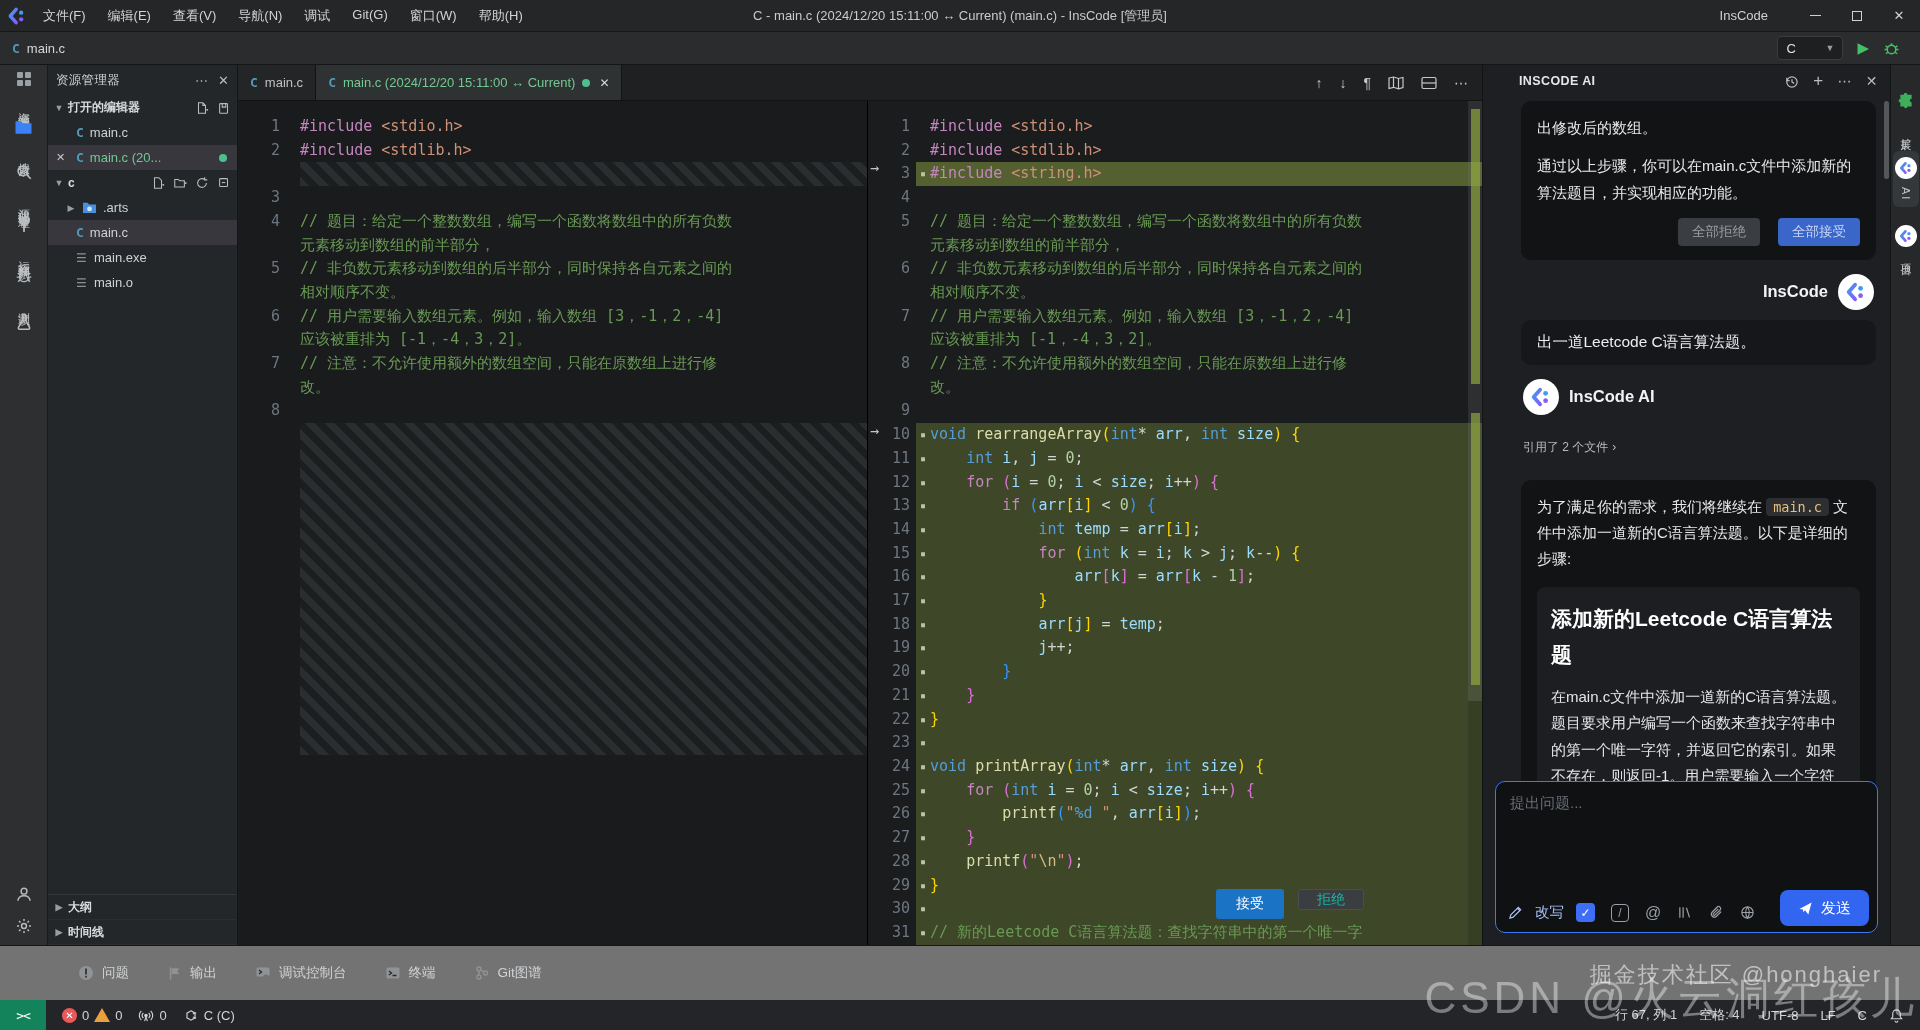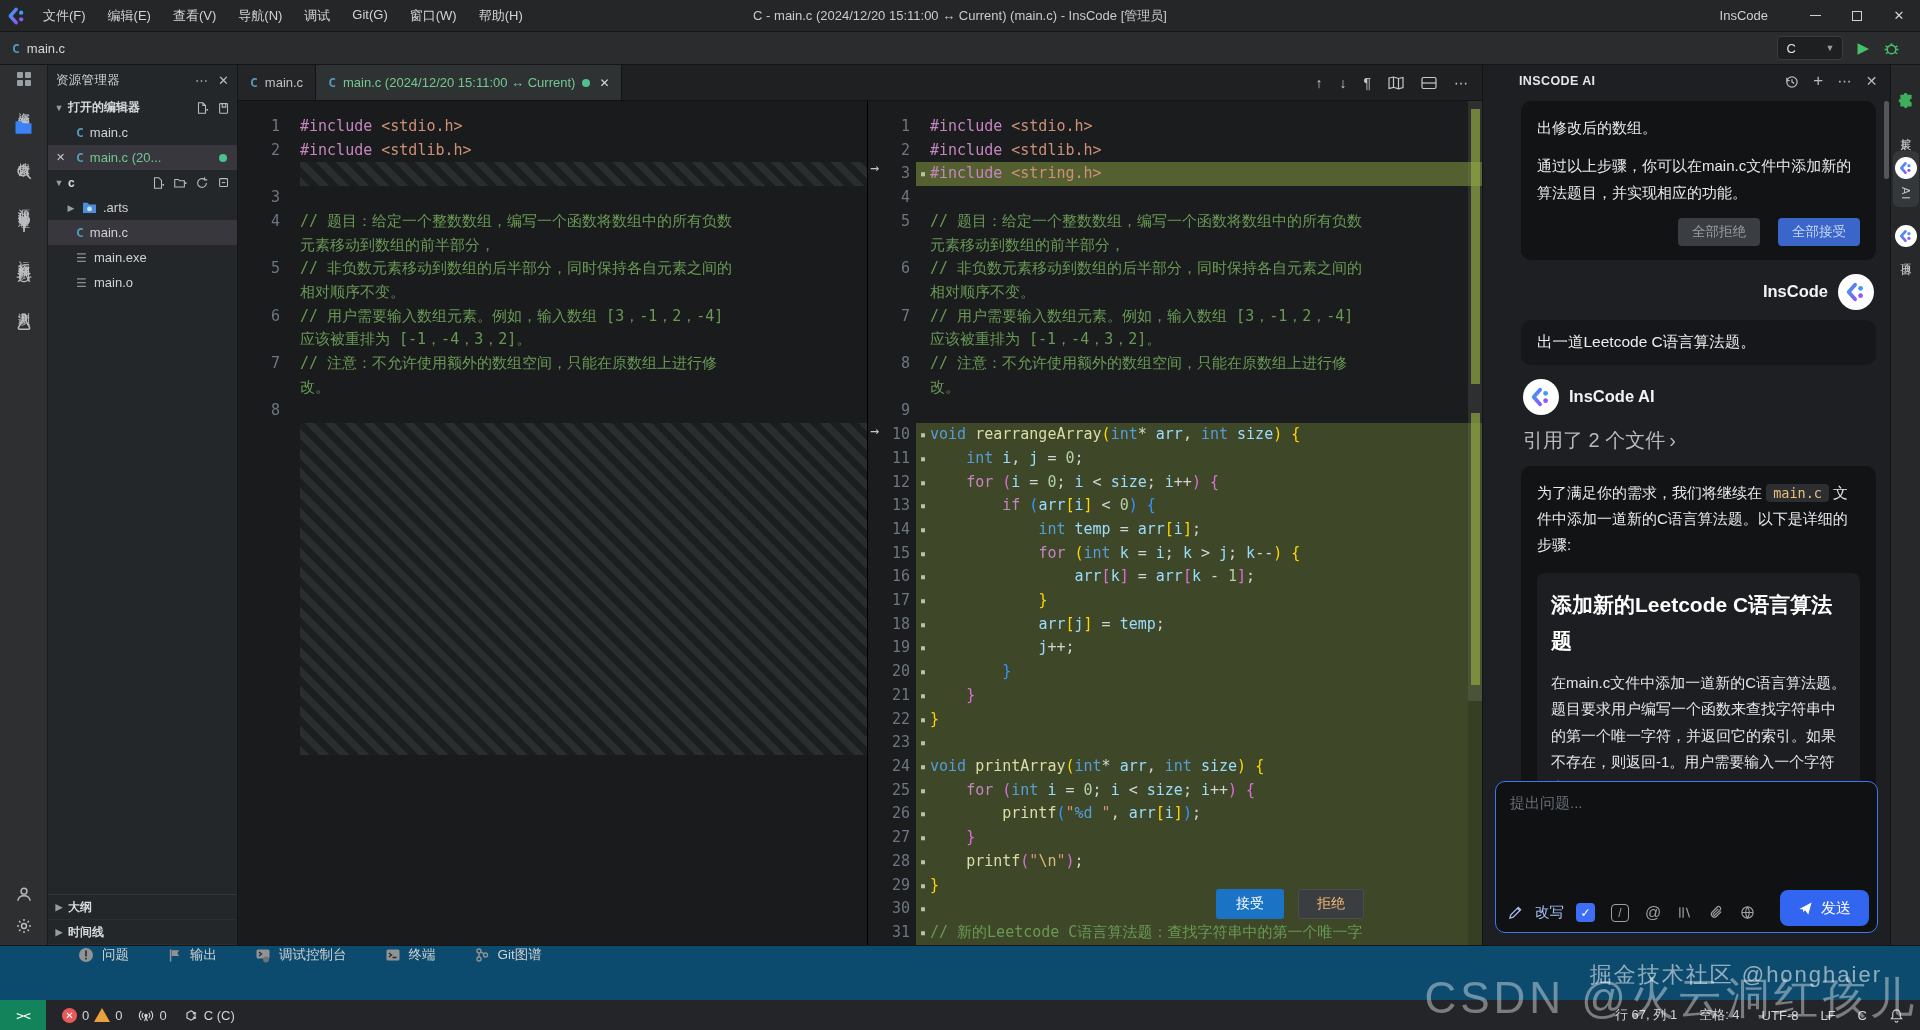--- a/index.html
+++ b/index.html
@@ -81,38 +81,38 @@
   .hatch{margin-left:62px;background:repeating-linear-gradient(45deg,#2e3133 0 7px,#1c1f20 7px 14px);opacity:.85;}
   .dir{color:#c586c0}.str{color:#ce9178}.cmt{color:#6a9955}.kw{color:#569cd6}.ctl{color:#c586c0}
   .fn{color:#dcdcaa}.var{color:#9cdcfe}.num{color:#b5cea8}.pun{color:#d4d4d4}
   .bY{color:#ffd602}.bP{color:#da70d6}.bB{color:#3794ff}.esc{color:#d7ba7d}.fmt{color:#569cd6}
   .diff-arrow{position:absolute;left:2px;color:#c3c6c8;font-size:15px;font-family:"DejaVu Sans Mono",monospace;z-index:3;}
   .ruler{position:absolute;top:0;right:0;width:14px;height:100%;background:rgba(0,0,0,.12);}
   .ruler .m{position:absolute;right:2px;width:9px;background:rgba(150,175,65,.65);}
   .ruler .thumb{position:absolute;left:0;width:100%;background:rgba(255,255,255,.10);}
   .diff-actions{position:absolute;right:118px;bottom:26px;display:flex;gap:14px;z-index:5;}
   .btn-accept{background:#1b73c5;color:#fff;border:none;height:30px;padding:0 20px;border-radius:3px;font-size:14px;font-family:inherit;}
-  .btn-reject{background:#3a3e41;color:#fdba74;border:1px solid #4a4e51;height:30px;padding:0 18px;border-radius:3px;font-size:14px;font-family:inherit;}
+  .btn-reject{background:#3a3e41;color:#14b8a6;border:1px solid #4a4e51;height:21px;padding:0 18px;border-radius:3px;font-size:14px;font-family:inherit;}
 
   
   .aipanel{width:408px;background:#1d1f22;border-left:1px solid #121314;position:relative;display:flex;flex-direction:column;padding-left:24px;}
   .ai-head{height:32px;display:flex;align-items:center;padding:0 12px;color:#e4e6e8;font-weight:bold;font-size:12.5px;letter-spacing:.4px;}
   .ai-head .hic{margin-left:auto;display:flex;gap:14px;color:#b9bcbe;font-weight:normal;font-size:14px;align-items:center;}
   .ai-scroll{flex:1;overflow:hidden;padding:4px 14px 0 14px;position:relative;}
   .msgcard{background:#111315;border-radius:10px;padding:14px 16px;color:#e8e9eb;font-size:15px;line-height:1.75;}
   .msgcard p+p{margin-top:12px;}
   .card-btns{display:flex;justify-content:flex-end;gap:18px;margin-top:12px;}
   .btn-rejall{background:#3a3d41;color:#9a9da1;border:none;height:28px;padding:0 14px;border-radius:4px;font-size:13.5px;font-family:inherit;}
   .btn-accall{background:#3a66c9;color:#c9d5f4;border:none;height:28px;padding:0 14px;border-radius:4px;font-size:13.5px;font-family:inherit;}
   .who-row{display:flex;align-items:center;gap:10px;margin:14px 2px 10px 2px;}
   .who-row.user{justify-content:flex-end;}
   .who-name{font-size:16.5px;font-weight:bold;color:#f2f3f5;}
   .avatar{width:36px;height:36px;border-radius:50%;background:#fff;display:flex;align-items:center;justify-content:center;flex:0 0 36px;}
   .usercard{background:#15171a;border-radius:10px;padding:12px 16px;font-size:15.5px;color:#eceded;}
-  .refs{color:#b7babe;font-size:20px;margin:12px 2px;display:flex;align-items:center;gap:4px;}
+  .refs{color:#b7babe;font-size:12px;margin:24px 2px;display:flex;align-items:center;gap:4px;}
   .stepbox{background:#1c1e21;border-radius:8px;padding:14px;margin-top:14px;}
   .stepbox h3{font-size:21px;color:#fff;margin-bottom:10px;}
   .codechip{background:#2c2e31;border-radius:4px;padding:1px 7px;font-family:"DejaVu Sans Mono",monospace;font-size:13.5px;color:#e8c07a;}
   .ai-input{position:absolute;left:12px;right:12px;bottom:12px;height:152px;border:1.5px solid #3d78f2;border-radius:10px;background:#0f1113;padding:12px 14px;}
   .ai-input .ph{color:#696e75;font-size:15px;}
   .input-tools{position:absolute;left:12px;right:12px;bottom:10px;display:flex;align-items:center;gap:16px;color:#9aa0a6;}
   .rewrite{display:flex;align-items:center;gap:12px;color:#a8c0f5;font-size:14.5px;}
   .chk{width:19px;height:19px;border-radius:4px;background:#3e6ef6;color:#fff;display:flex;align-items:center;justify-content:center;font-size:12px;}
   .tool-ic{font-size:16px;}
   .slashbox{border:1.5px solid #9aa0a6;border-radius:4px;width:18px;height:18px;display:flex;align-items:center;justify-content:center;font-size:12px;}
@@ -120,21 +120,21 @@
   .ai-sb{position:absolute;right:1px;top:36px;width:5px;height:78px;background:#54575a;border-radius:3px;}
 
   
   .rightbar{width:30px;background:#26282a;border-left:1px solid #141516;display:flex;flex-direction:column;align-items:center;padding-top:28px;gap:12px;}
   .rb-item{display:flex;flex-direction:column;align-items:center;gap:8px;padding:6px 0;border-radius:6px;width:26px;}
   .rb-item.active{background:#35383b;}
   .rb-label{font-size:11px;color:#c8cacc;writing-mode:vertical-rl;text-orientation:upright;letter-spacing:2px;}
   .avatar.small{width:22px;height:22px;flex:0 0 22px;}
 
   
-  .panelstrip{height:55px;background:#0c4a6e;border-top:1px solid #151617;display:flex;align-items:flex-start;gap:38px;padding-left:78px;color:#d0d3d5;font-size:13.5px;}
+  .panelstrip{height:55px;background:#737373;border-top:1px solid #151617;display:flex;align-items:center;gap:38px;padding-left:78px;color:#d0d3d5;font-size:13.5px;}
   .ptab{display:flex;align-items:center;gap:8px;}
   .pticon{color:#9b9fa3;display:flex;}
 
   
   .statusbar{height:30px;background:#232528;display:flex;align-items:center;color:#d2d4d6;font-size:13px;}
   .remote{width:46px;height:30px;background:#13835c;color:#fff;display:flex;align-items:center;justify-content:center;font-family:"DejaVu Sans Mono",monospace;font-size:13px;letter-spacing:-1px;}
   .st-item{display:flex;align-items:center;gap:5px;margin-left:16px;}
   .errdot{width:15px;height:15px;border-radius:50%;background:#e65a5a;color:#fff;display:flex;align-items:center;justify-content:center;font-size:10px;}
   .warntri{width:0;height:0;border-left:8px solid transparent;border-right:8px solid transparent;border-bottom:14px solid #e8a13c;position:relative;}
   .st-right{margin-left:auto;display:flex;align-items:center;gap:22px;padding-right:16px;text-align:right;}

